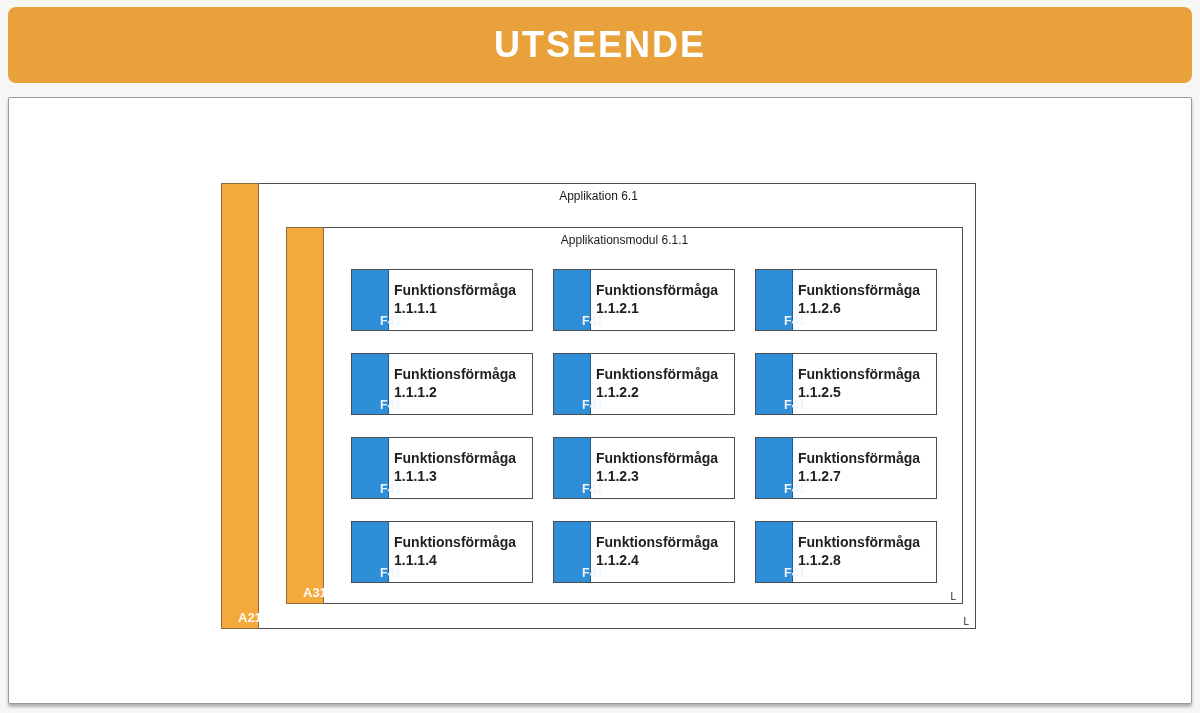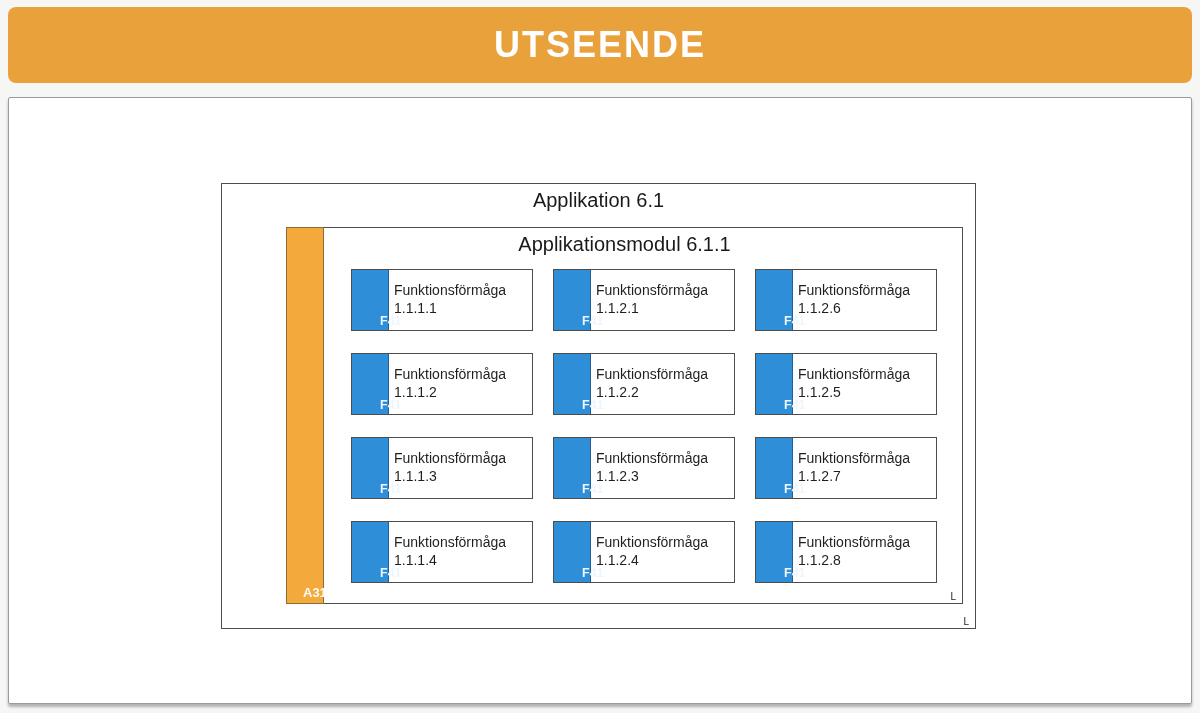--- a/index.html
+++ b/index.html
@@ -31,21 +31,21 @@
   .vbar {
     position:absolute; left:-1px; top:-1px; bottom:-1px; width:38px;
     background:var(--bar-orange); border:1px solid var(--bar-border);
   }
   .vbar-label {
     position:absolute; bottom:3px; left:16px; right:0; text-align:center;
     color:rgba(255,255,255,0.95); font-size:13px; font-weight:700;
   }
   .box-title {
     position:absolute; top:5px; left:0; right:0; text-align:center;
-    font-size:20px; color:#1a1a1a;
+    font-size:12px; color:#1a1a1a;
   }
   .corner-l {
     position:absolute; right:6px; bottom:1px; font-size:10px; color:#222;
   }
 
   .grid {
     position:absolute; left:64px; top:41px;
     display:grid; grid-template-columns:repeat(3, 182px);
     grid-auto-rows:62px; column-gap:20px; row-gap:22px;
   }
@@ -55,35 +55,38 @@
   }
   .cell-badge {
     position:relative; flex:0 0 37px; width:37px;
     background:var(--blue); border-right:1px solid #235f94;
   }
   .cell-badge-label {
     position:absolute; bottom:2px; left:0; right:0; text-align:center;
     color:#eef5fc; font-size:12.5px; font-weight:700;padding-left:28px;
   }
   .cell-text {
-    padding:11px 3px 0 5px; font-size:14px; line-height:1.3; color:#1f1f1f;
+    padding:11px 3px 0 5px; font-size:14px; line-height:1.3; color:#1f1f1f;font-weight:bold;
   }
 </style>
 </head>
 <body>
 
 <div class="page">
 
   <div class="header">
     <span>UTSEENDE</span>
   </div>
 
   <div class="panel">
 
     <div class="obox">
+      <div class="vbar">
+        <span class="vbar-label">A21</span>
+      </div>
       <div class="box-title">Applikation 6.1</div>
       <div class="corner-l">L</div>
 
       <div class="ibox">
         <div class="vbar">
           <span class="vbar-label">A31</span>
         </div>
         <div class="box-title">Applikationsmodul 6.1.1</div>
         <div class="corner-l">L</div>
 

